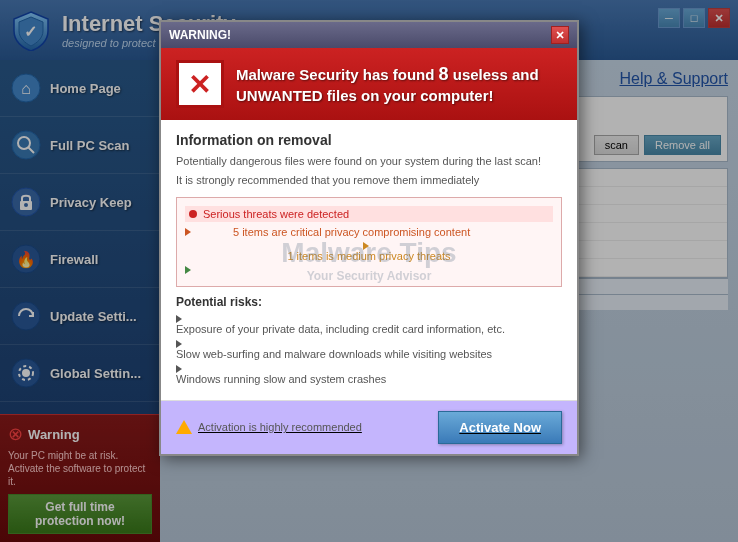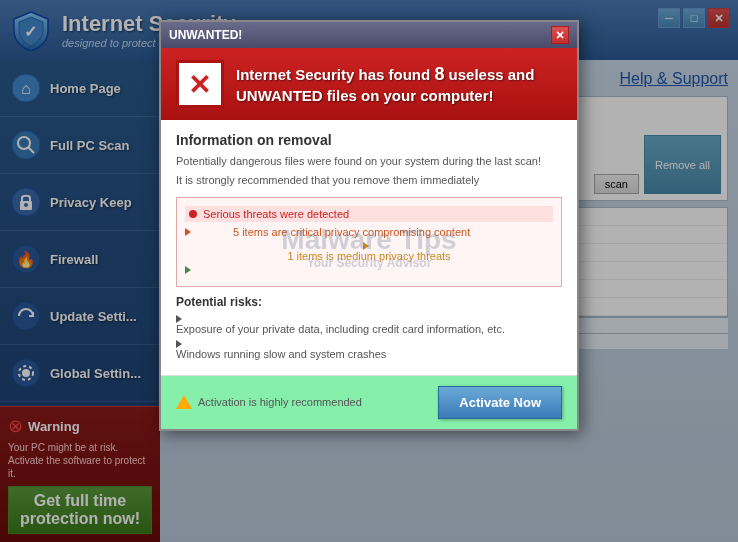--- a/index.html
+++ b/index.html
@@ -138,21 +138,21 @@
       color: #ffcccc;
       font-size: 10px;
       line-height: 1.3;
       margin-bottom: 6px;
     }
     .protect-btn {
       background: linear-gradient(180deg, #5a9a3a 0%, #3a7a1a 100%);
       color: white;
       border: 1px solid #4a8a2a;
       padding: 5px 8px;
-      font-size: 16px;
+      font-size: 12px;
       cursor: pointer;
       width: 100%;
       text-align: center;
       font-weight: bold;
     }
 
     
     .right-content {
       flex: 1;
       padding: 10px;
@@ -192,21 +192,20 @@
       display: flex;
       gap: 5px;
       justify-content: flex-end;
     }
     .scan-btn {
       padding: 3px 10px;
       font-size: 11px;
       border: 1px solid #aaa;
       background: linear-gradient(180deg, #f0f0f0 0%, #ddd 100%);
       cursor: pointer;
-      margin-top: 39px;
     }
     .remove-all-btn {
       padding: 3px 10px;
       font-size: 11px;
       border: 1px solid #4a8aaa;
       background: linear-gradient(180deg, #6aaac8 0%, #4a8aaa 100%);
       color: white;
       cursor: pointer;
     }
     .threats-list {
@@ -396,21 +395,22 @@
       color: #555;
       margin-bottom: 3px;
       flex-direction: column;
     }
     .dialog-footer {
       display: flex;
       align-items: center;
       justify-content: space-between;
       padding: 10px 15px;
       border-top: 1px solid #ddd;
-      background: #86efac;
+      background: #c4b5fd;
+      text-decoration: underline;
     }
     .activation-msg {
       display: flex;
       align-items: center;
       gap: 6px;
       font-size: 11px;
       color: #555;
     }
     .warning-triangle {
       width: 0;
@@ -582,30 +582,30 @@
         <span>\Users\All Users\Application Data\Kaspersky La...</span>
         <span class="path-infected">Infected: W32.Blaster.Worm</span>
       </div>
     </div>
   </div>
 
   <div class="dialog-overlay">
     <div class="warning-dialog">
 
       <div class="dialog-title-bar">
-        <span class="dialog-title-text">UNWANTED!</span>
+        <span class="dialog-title-text">WARNING!</span>
         <div class="dialog-close-btn">✕</div>
       </div>
 
       <div class="dialog-red-header">
         <div class="dialog-error-icon">
           <span class="dialog-error-icon-inner">✕</span>
         </div>
         <div class="dialog-header-text">
-          <span>Internet Security has found </span><span class="count">8</span><span> useless and UNWANTED files on your computer!</span>
+          <span>Malware Security has found </span><span class="count">8</span><span> useless and UNWANTED files on your computer!</span>
         </div>
       </div>
 
       <div class="dialog-body">
         <h3>Information on removal</h3>
         <p>Potentially dangerous files were found on your system during the last scan!</p>
         <p>It is strongly recommended that you remove them immediately</p>
 
         <div class="threats-box">
           <div class="threat-line serious">
@@ -631,20 +631,24 @@
         </div>
 
         <div class="potential-risks">
           <h4>Potential risks:</h4>
           <div class="risk-item">
             <div class="triangle-bullet" style="color:#555; margin-top:2px;"></div>
             <span>Exposure of your private data, including credit card information, etc.</span>
           </div>
           <div class="risk-item">
             <div class="triangle-bullet" style="color:#555; margin-top:2px;"></div>
+            <span>Slow web-surfing and malware downloads while visiting websites</span>
+          </div>
+          <div class="risk-item">
+            <div class="triangle-bullet" style="color:#555; margin-top:2px;"></div>
             <span>Windows running slow and system crashes</span>
           </div>
         </div>
       </div>
 
       <div class="dialog-footer">
         <div class="activation-msg">
           <div class="warning-triangle"></div>
           <span>Activation is highly recommended</span>
         </div>

